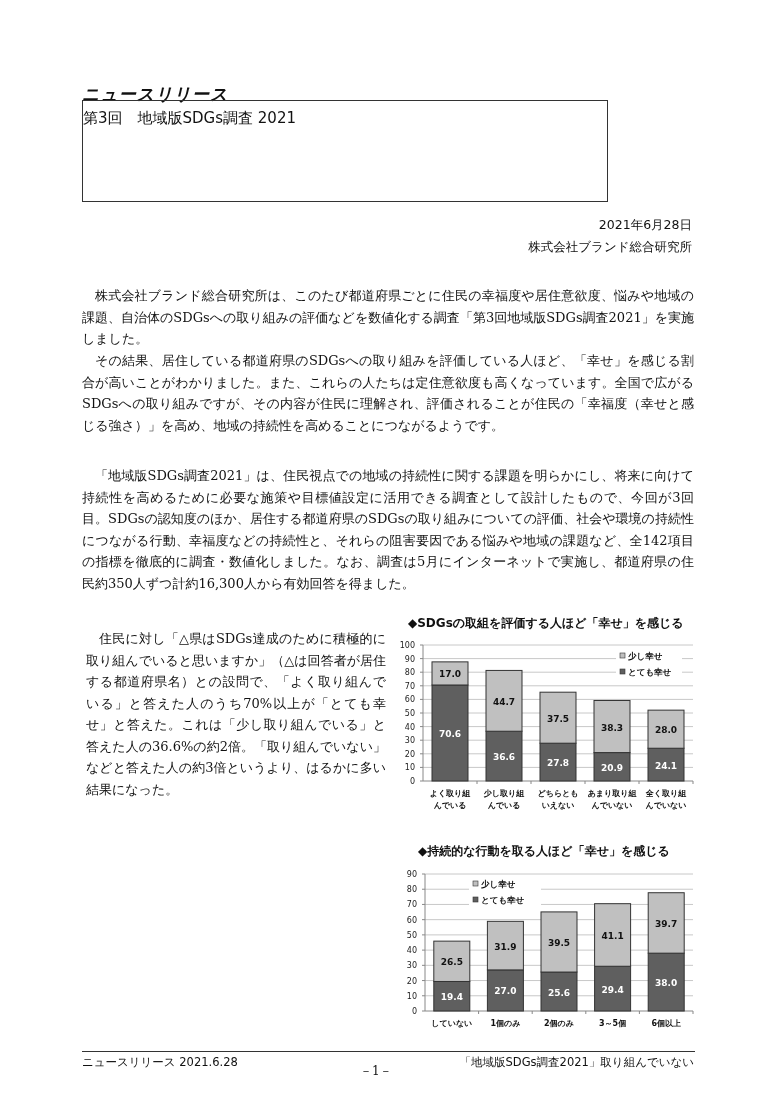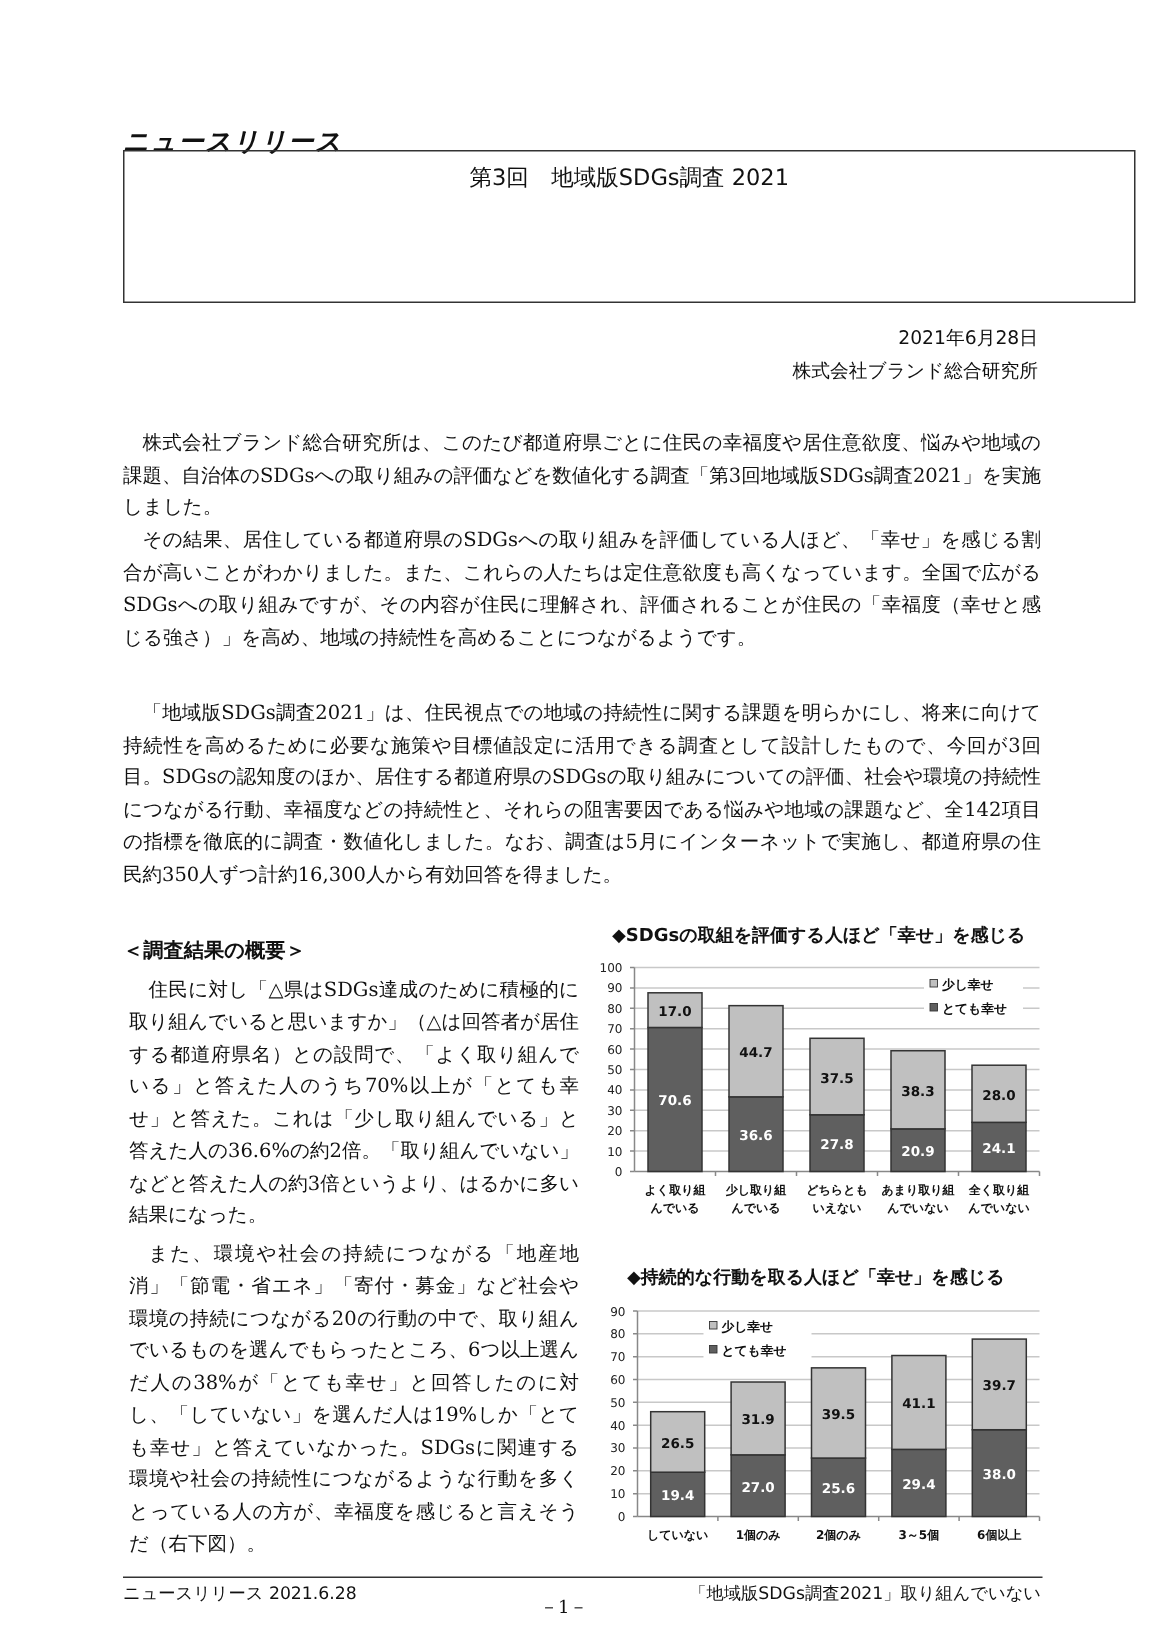--- a/index.html
+++ b/index.html
@@ -1,19 +1,19 @@
 <!DOCTYPE html>
 <html><head>
 <meta charset="utf-8">
 <style>
   html, body { margin:0; padding:0; background:#ffffff; }
   body { width:772px; height:1099px; position:relative; overflow:hidden; font-family:"DejaVu Sans", "Liberation Sans", sans-serif; color:#111; }
   .abs { position:absolute; }
   .label-news { left:82px; top:64px; font-size:17px; font-weight:bold; font-style:italic; letter-spacing:1px;margin-top:19px; }
-  .title-box { left:82px; top:100px; width:675px; height:102px; border:1.5px solid #333; box-sizing:border-box; text-align:center; }
+  .title-box { left:82px; top:100px; width:526px; height:102px; border:1.5px solid #333; box-sizing:border-box; }
   .title-sub { margin-top:8px; font-size:15px; }
   .title-main { margin-top:5px; font-size:19px; font-weight:bold; letter-spacing:0.3px; }
   .title-lead { margin-top:8px; font-size:13px; }
   .date { right:80px; top:217px; font-size:12.5px; text-align:left; }
   .org { right:80px; top:239px; font-size:12.5px; text-align:right; }
   .para { left:82px; width:612px; font-family:"DejaVu Serif", "Liberation Serif", serif; font-size:13px; line-height:21.5px; text-indent:13px; text-align:justify; }
   .left-col { left:82px; width:308px; font-family:"DejaVu Serif", "Liberation Serif", serif; font-size:13px; line-height:21.5px; text-align:justify; }
   .left-col .h { font-family:"DejaVu Sans", "Liberation Sans", sans-serif; font-weight:bold; font-size:13.5px; }
   .left-col p { margin:4px; text-indent:13px; }
   .chart-title { font-size:12px; font-weight:bold; white-space:nowrap; }
@@ -33,23 +33,21 @@
 </div>
 
 <div class="abs date">2021年6月28日</div>
 <div class="abs org">株式会社ブランド総合研究所</div>
 
 <div class="abs para" style="top:285px;">株式会社ブランド総合研究所は、このたび都道府県ごとに住民の幸福度や居住意欲度、悩みや地域の課題、自治体のSDGsへの取り組みの評価などを数値化する調査「第3回地域版SDGs調査2021」を実施しました。</div>
 <div class="abs para" style="top:350px;">その結果、居住している都道府県のSDGsへの取り組みを評価している人ほど、「幸せ」を感じる割合が高いことがわかりました。また、これらの人たちは定住意欲度も高くなっています。全国で広がるSDGsへの取り組みですが、その内容が住民に理解され、評価されることが住民の「幸福度（幸せと感じる強さ）」を高め、地域の持続性を高めることにつながるようです。</div>
 <div class="abs para" style="top:465px;">「地域版SDGs調査2021」は、住民視点での地域の持続性に関する課題を明らかにし、将来に向けて持続性を高めるために必要な施策や目標値設定に活用できる調査として設計したもので、今回が3回目。SDGsの認知度のほか、居住する都道府県のSDGsの取り組みについての評価、社会や環境の持続性につながる行動、幸福度などの持続性と、それらの阻害要因である悩みや地域の課題など、全142項目の指標を徹底的に調査・数値化しました。なお、調査は5月にインターネットで実施し、都道府県の住民約350人ずつ計約16,300人から有効回答を得ました。</div>
 
 <div class="abs left-col" style="top:624px;">
-  <div class="h">＜調査結果の概要＞</div>
   <p>住民に対し「△県はSDGs達成のために積極的に取り組んでいると思いますか」（△は回答者が居住する都道府県名）との設問で、「よく取り組んでいる」と答えた人のうち70%以上が「とても幸せ」と答えた。これは「少し取り組んでいる」と答えた人の36.6%の約2倍。「取り組んでいない」などと答えた人の約3倍というより、はるかに多い結果になった。</p>
-  <p>また、環境や社会の持続につながる「地産地消」「節電・省エネ」「寄付・募金」など社会や環境の持続につながる20の行動の中で、取り組んでいるものを選んでもらったところ、6つ以上選んだ人の38%が「とても幸せ」と回答したのに対し、「していない」を選んだ人は19%しか「とても幸せ」と答えていなかった。SDGsに関連する環境や社会の持続性につながるような行動を多くとっている人の方が、幸福度を感じると言えそうだ（右下図）。</p>
 </div>
 
 <div class="abs chart-title" style="left:408px; top:615px;">◆SDGsの取組を評価する人ほど「幸せ」を感じる</div>
 <svg class="abs" id="chart1" style="left:395px; top:635px;" width="305" height="180">
     <text x="20" y="149" font-size="8" text-anchor="end" fill="#222">0</text>
     <line x1="25" x2="28" y1="146" y2="146" stroke="#888" stroke-width="1"></line>
     <line x1="28" x2="298" y1="132.4" y2="132.4" stroke="#c8c8c8" stroke-width="1"></line>
     <text x="20" y="135.4" font-size="8" text-anchor="end" fill="#222">10</text>
     <line x1="25" x2="28" y1="132.4" y2="132.4" stroke="#888" stroke-width="1"></line>
     <line x1="28" x2="298" y1="118.8" y2="118.8" stroke="#c8c8c8" stroke-width="1"></line>

